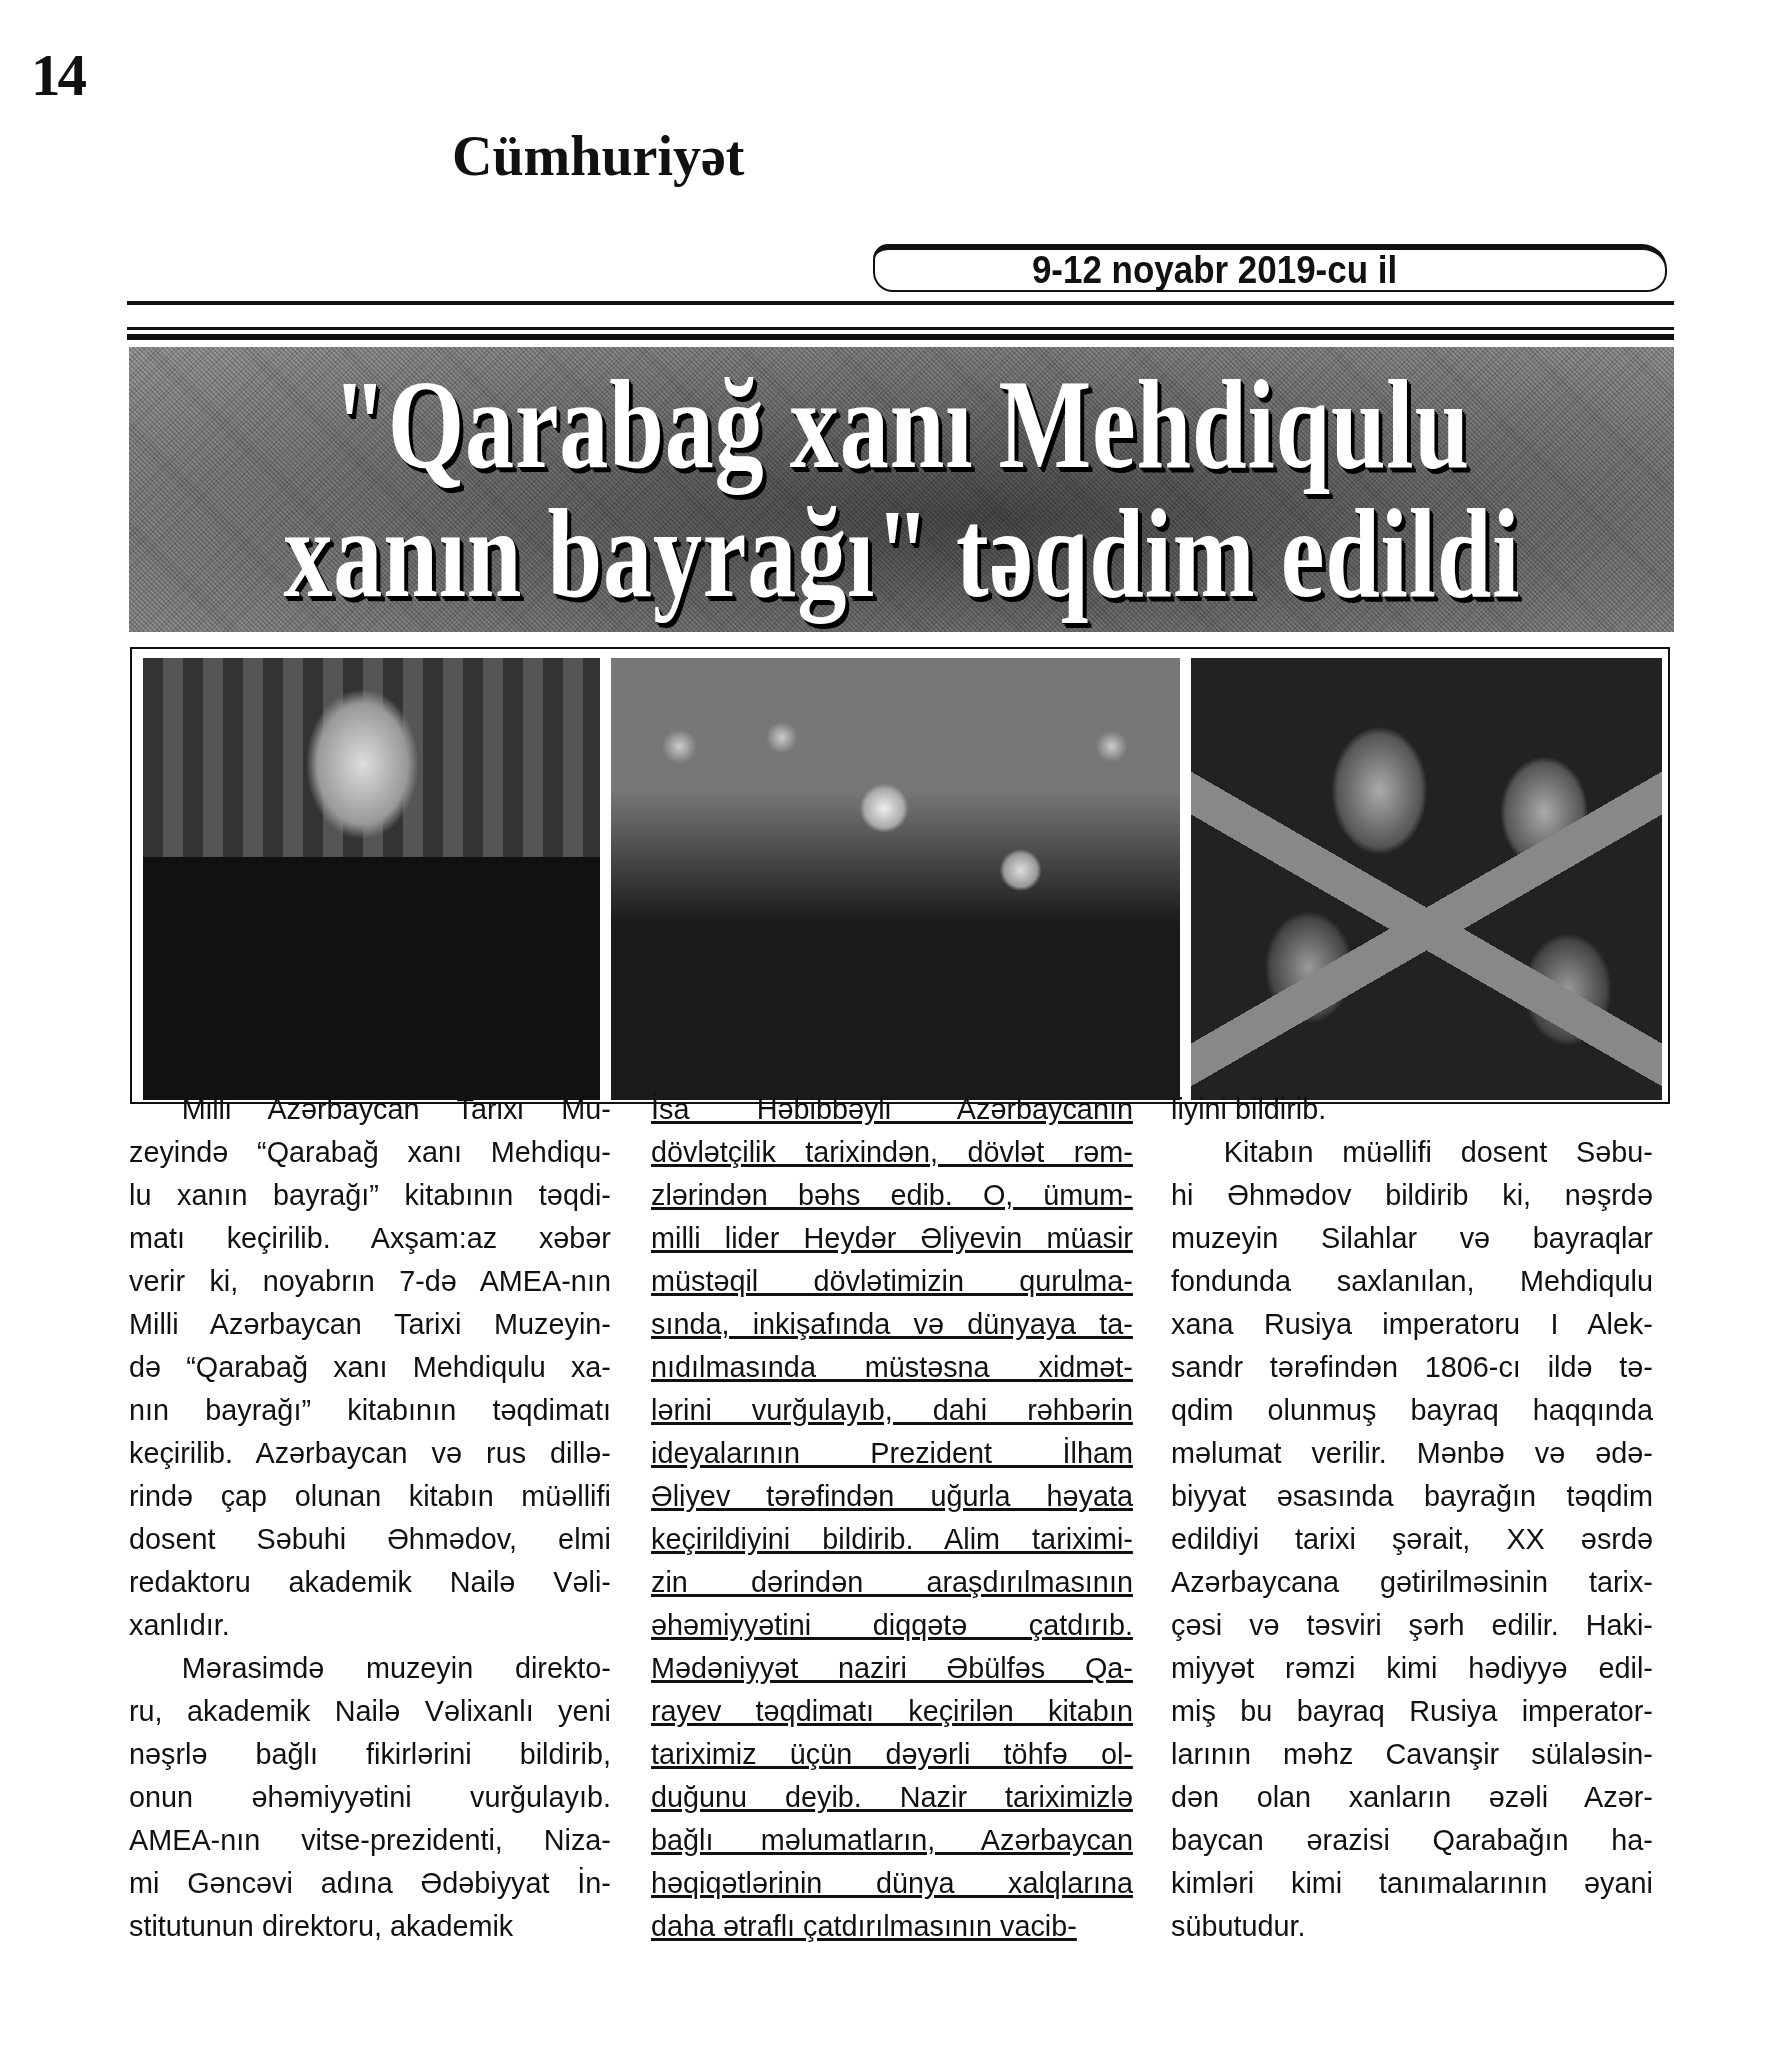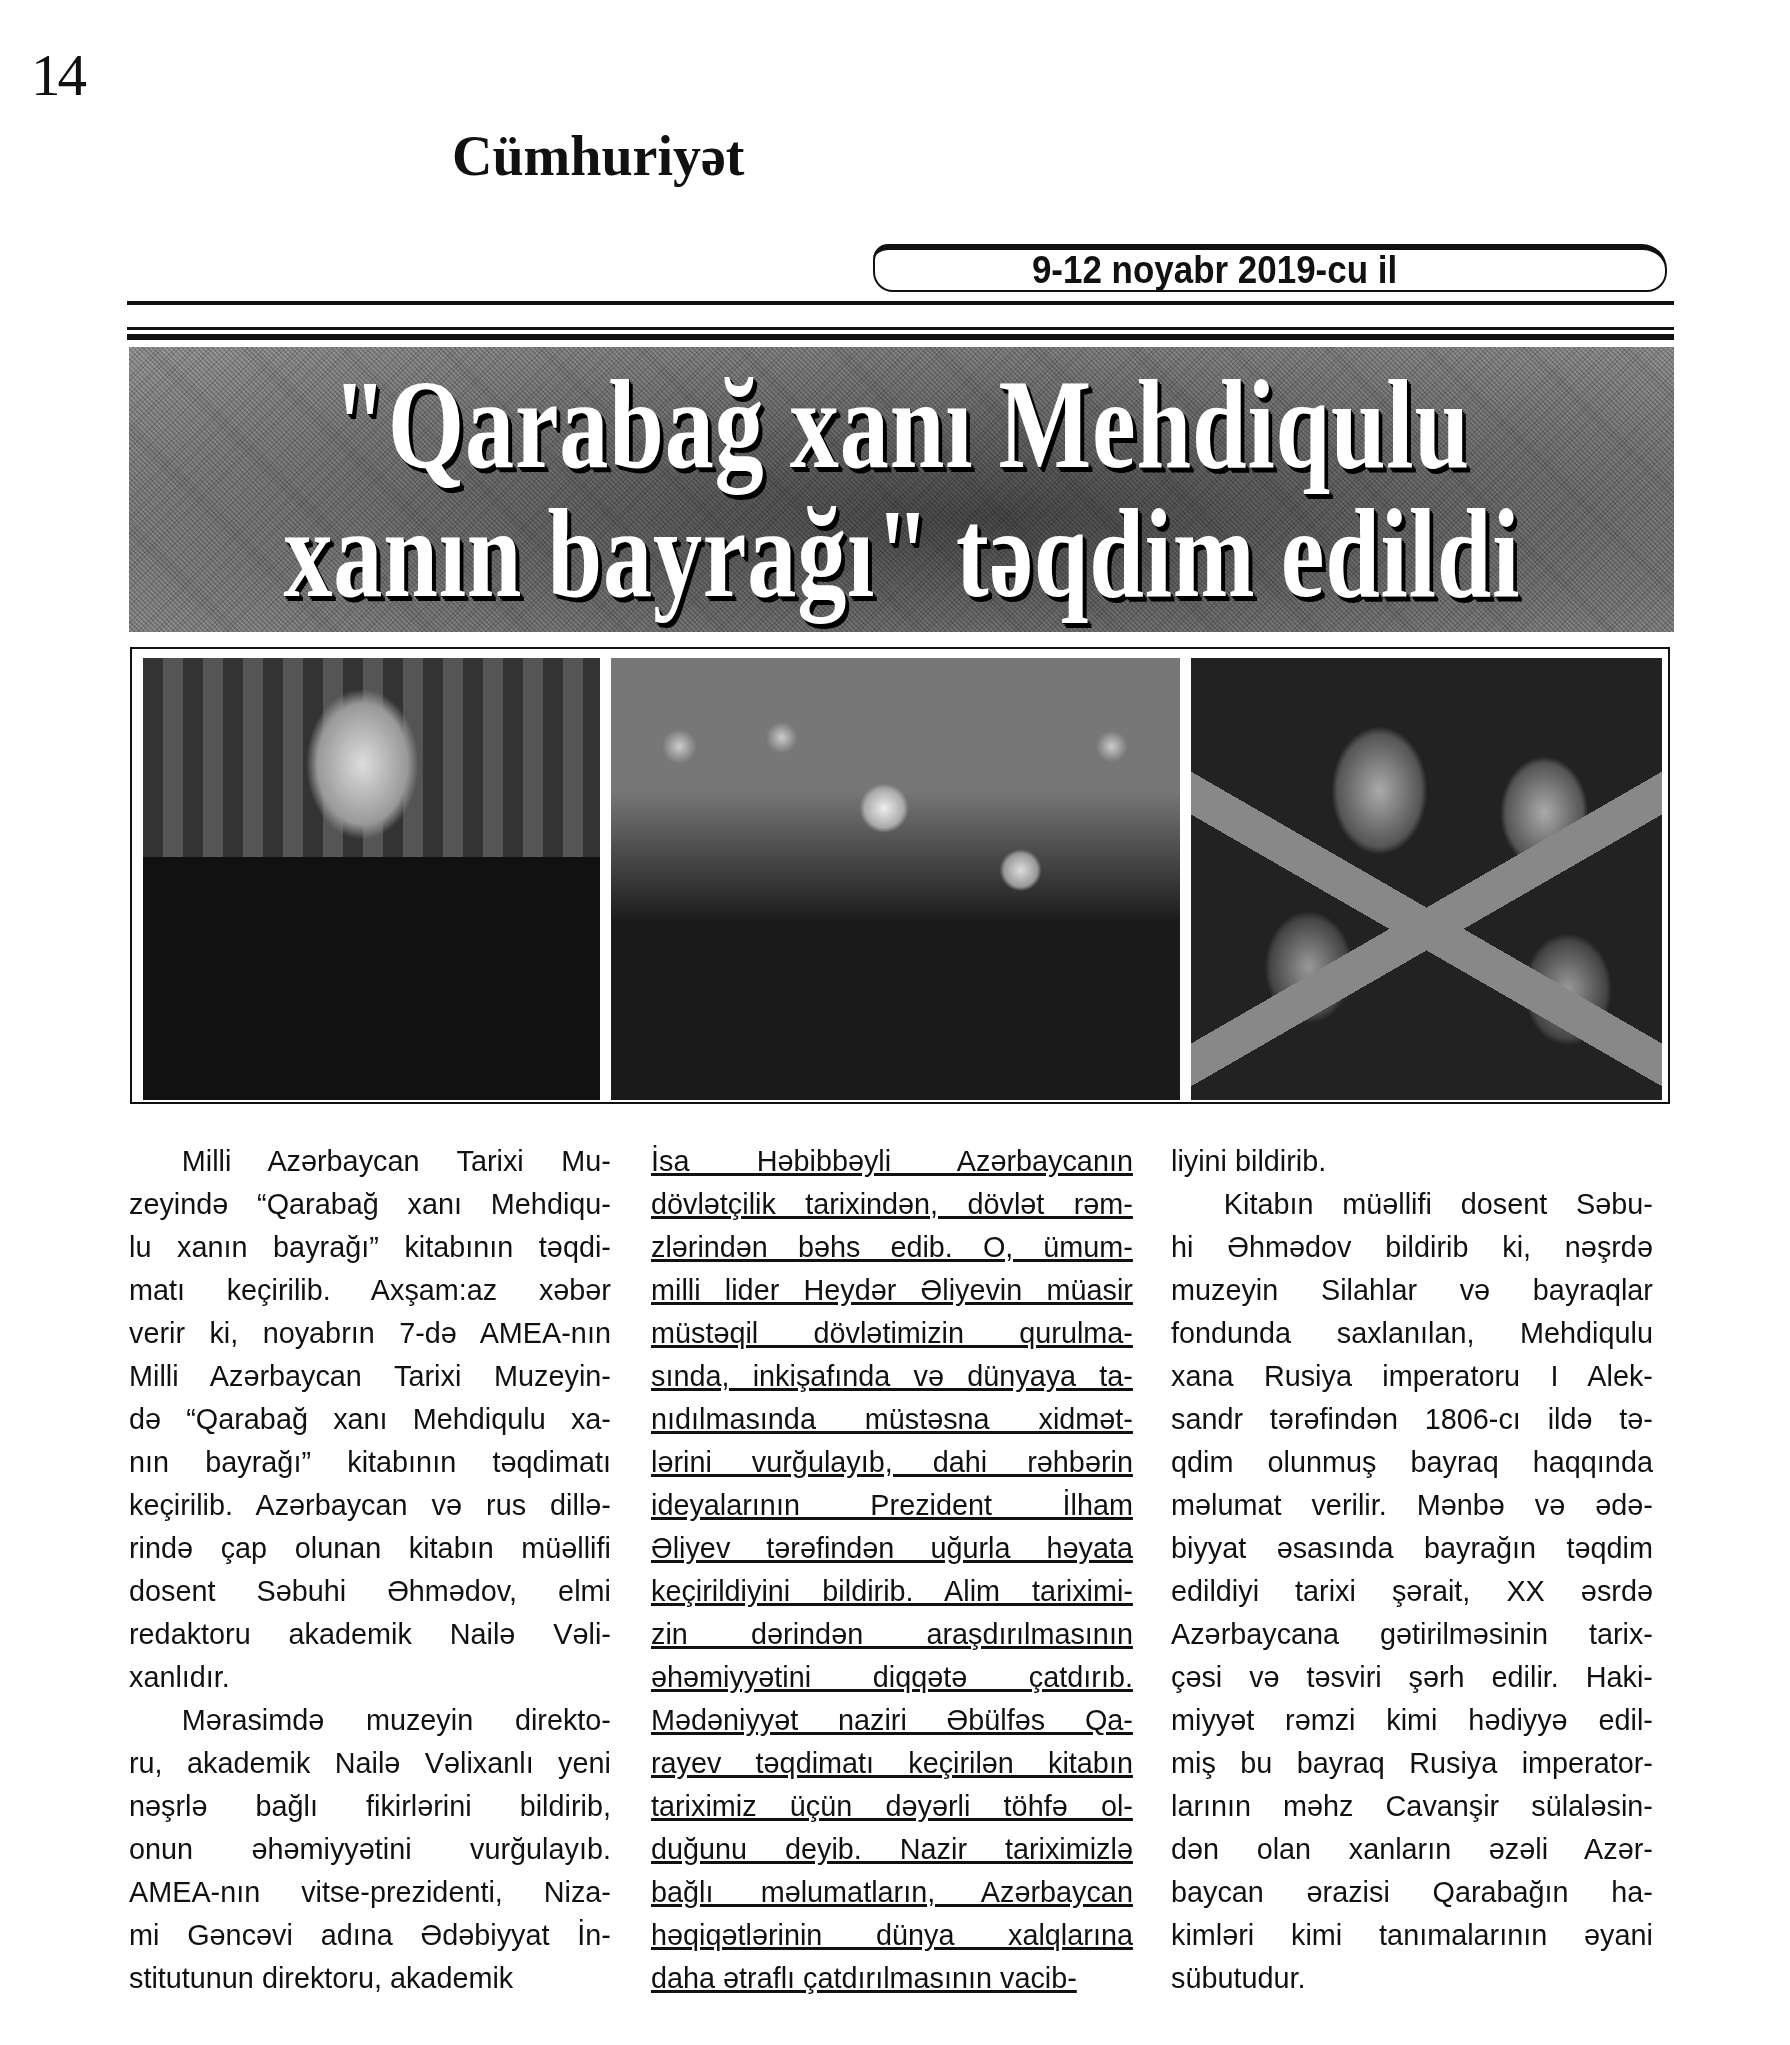--- a/index.html
+++ b/index.html
@@ -1,19 +1,19 @@
 <!DOCTYPE html>
 <html style="font-size:8px"><head>
 <meta charset="utf-8">
 <style>
   html, body { margin:0; padding:0; background:#fff; }
   body { width:1790px; height:2046px; position:relative; overflow:hidden; color:#111;
          font-family:"Liberation Sans", sans-serif; }
   .abs { position:absolute; }
-  #page-number { left:31px; top:46px; font-family:"Liberation Serif", serif; font-weight:normal;
+  #page-number { left:31px; top:46px; font-family:"Liberation Serif", serif; font-weight:bold;
                  font-size:59px; line-height:1; letter-spacing:-3px; }
   #masthead { left:452px; top:123px; font-family:"Liberation Serif", serif; font-weight:bold;
               font-size:56px; line-height:1.2;text-align:right; }
   #date-pill { left:873px; top:244px; width:794px; height:48px; border:2.5px solid #111;
                border-top-width:6px; border-radius:15px 25px 20px 20px; box-sizing:border-box;
                display:flex; align-items:center; justify-content:center;text-align:right; }
   #date-text { font-weight:bold; font-size:38px; line-height:1; transform:scaleX(0.92); margin-left:-111px; }
   .rule { position:absolute; left:127px; width:1547px; background:#111; }
   #rule1 { top:301px; height:3.5px; }
   #rule2 { top:327px; height:2.5px; }
@@ -45,21 +45,21 @@
        linear-gradient(180deg, #777 0 30%, #1a1a1a 60% 100%); }
   #photo-books { left:1191px; width:471px;
      background:
        linear-gradient(30deg, transparent 40%, #888 40% 46%, transparent 46%),
        linear-gradient(-30deg, transparent 40%, #888 40% 46%, transparent 46%),
        radial-gradient(ellipse 60px 80px at 40% 30%, #aaa 0%, #555 70%, transparent 80%),
        radial-gradient(ellipse 55px 70px at 75% 35%, #aaa 0%, #555 70%, transparent 80%),
        radial-gradient(ellipse 55px 70px at 25% 70%, #999 0%, #444 70%, transparent 80%),
        radial-gradient(ellipse 55px 70px at 80% 75%, #999 0%, #444 70%, transparent 80%),
        #222; }
-  .col { position:absolute; top:1139px; width:482px; font-size:30px; line-height:43px; }
+  .col { position:absolute; top:1087px; width:482px; font-size:30px; line-height:43px; }
   .col p { margin:0; text-align:justify; transform:scaleX(0.96); transform-origin:left top; width:502px; }
   .col .line { display:block; text-align:justify; text-align-last:justify; white-space:nowrap; }
   .col .line.last { text-align-last:left; }
   .col .indent { text-indent:55px; }
   #col-1 { left:129px; }
   #col-2 { left:651px;text-decoration:underline; }
   #col-3 { left:1171px; }
 </style>
 </head>
 <body>

